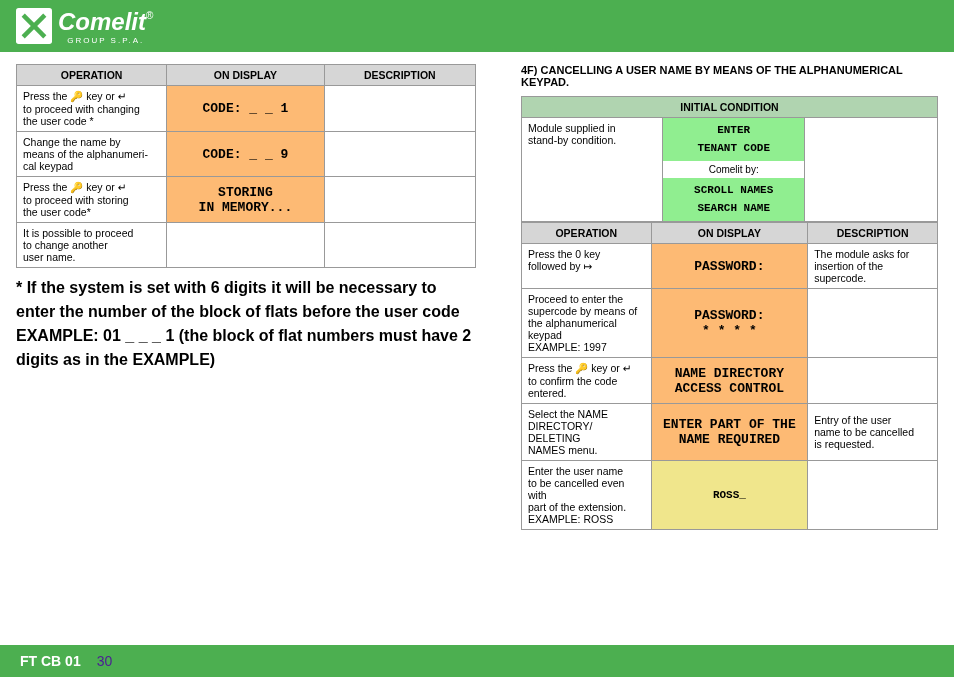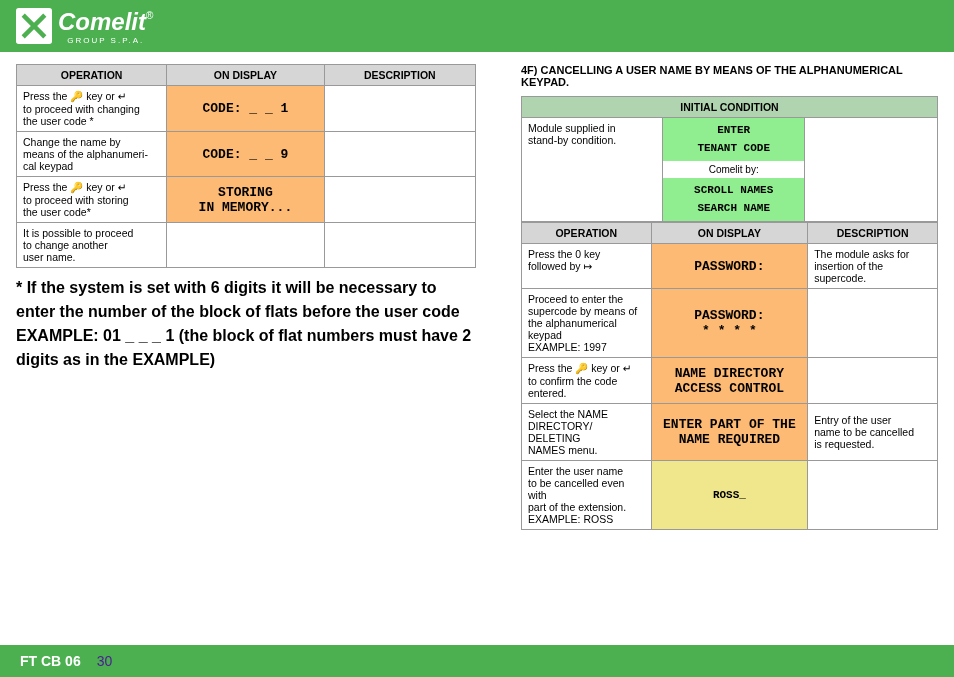--- a/index.html
+++ b/index.html
@@ -310,15 +310,15 @@
           <td class="display-cell-yellow">ROSS_</td>
           <td class="cell-no-bg"></td>
         </tr>
       </tbody>
     </table>
   </div>
 
 </div>
 
 <div class="footer">
-  <span class="footer-title">FT CB 06</span>
+  <span class="footer-title">FT CB 01</span>
   <span class="footer-page">30</span>
 </div>
 
 </body></html>

